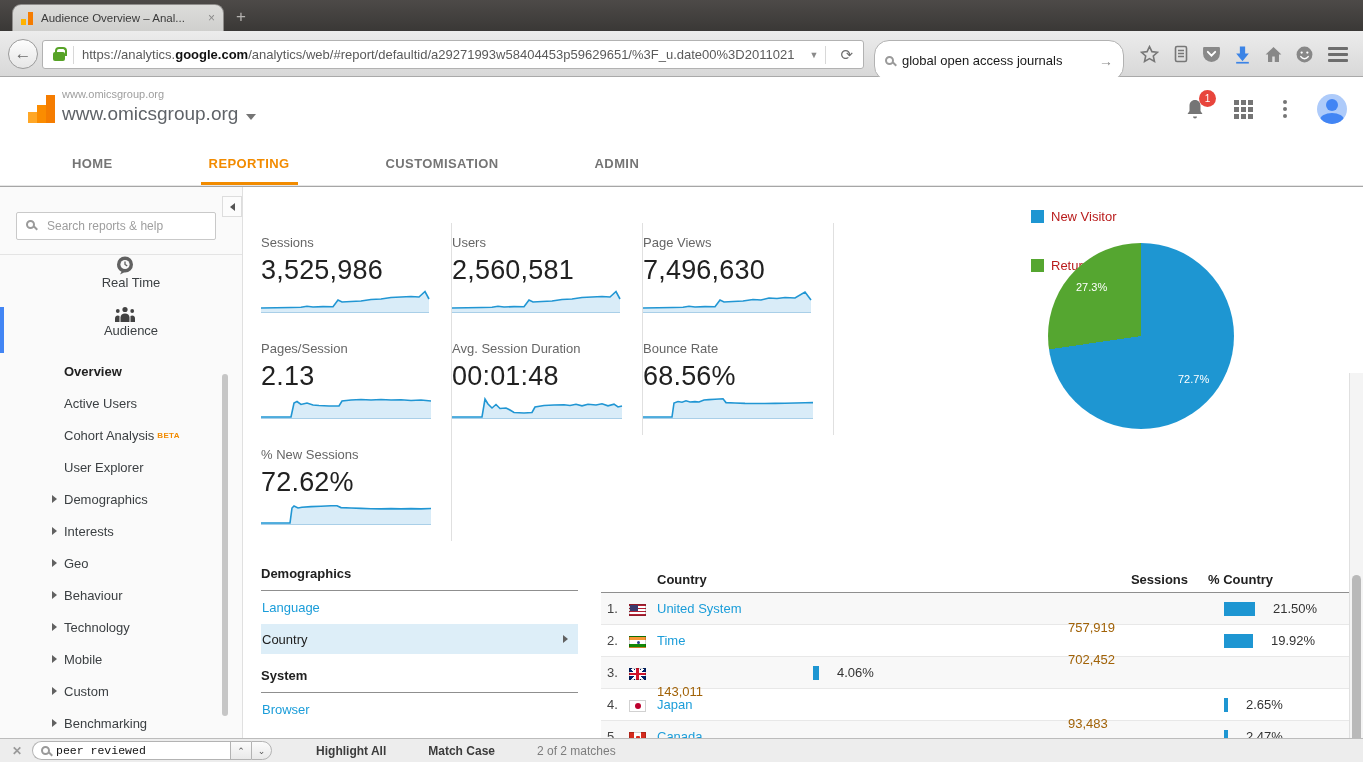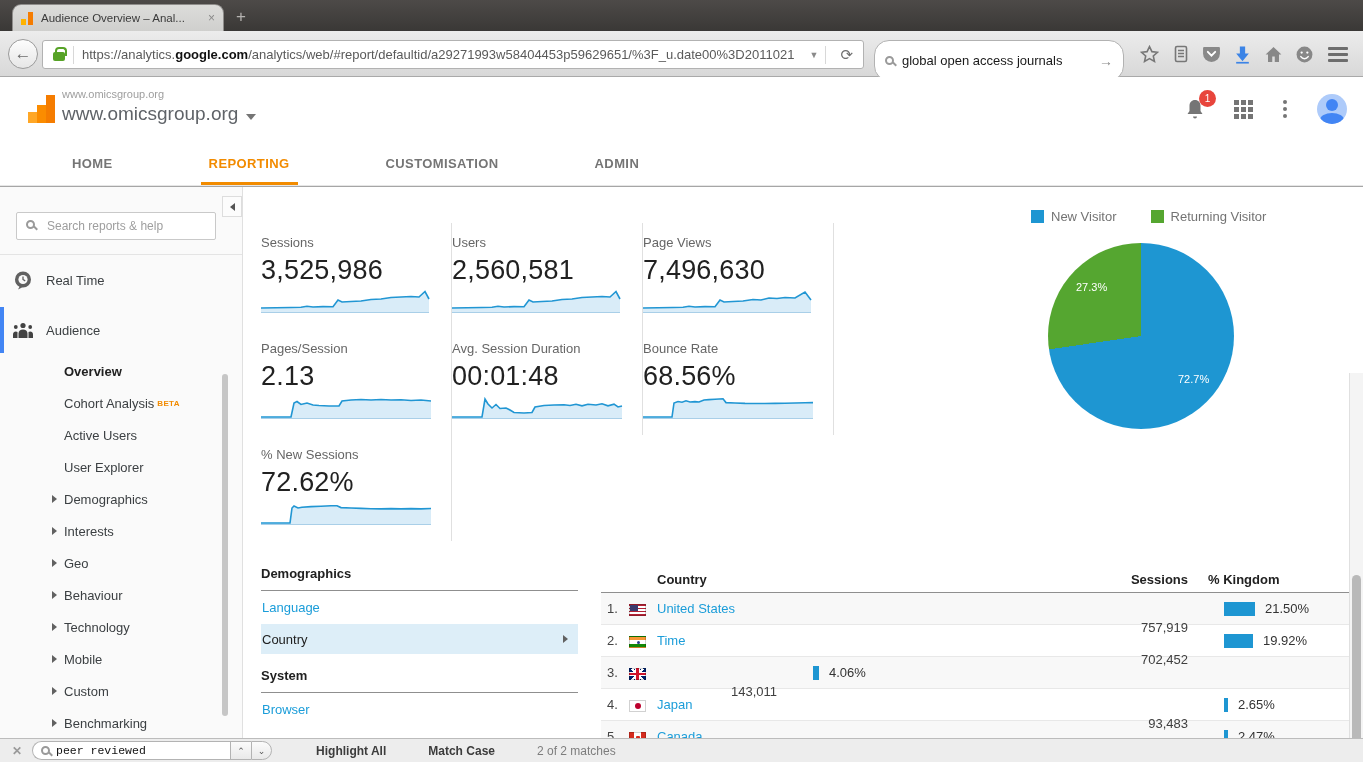--- a/index.html
+++ b/index.html
@@ -88,21 +88,21 @@
   .sb-search { width:200px; height:28px; border:1px solid #c9c9c9; background:#fff; border-radius:2px;
     font-size:12px; color:#ef4444; padding:0 6px 0 30px; outline:none; font-family:"Liberation Sans", sans-serif;}
   .sb-search::placeholder { color:#9e9e9e; }
   .sb-mag { position:absolute; left:26px; top:33px; }
   .collapse-btn { position:absolute; right:0px; top:9px; width:20px; height:21px; background:#fcfcfc;
     border:1px solid #ddd; display:flex; align-items:center; justify-content:center; }
   .collapse-btn i { width:0; height:0; border-top:4px solid transparent; border-bottom:4px solid transparent;
     border-right:5px solid #555; }
   .sb-divider { margin-top:14px; border-top:1px solid #e4e4e4; }
   .sb-item { display:flex; align-items:center; font-size:13px; color:#3c4043; position:relative; }
-  .sb-root { height:50px; padding-left:12px; }
+  .sb-root { height:50px; padding-left:20px;flex-direction:column; }
   .sb-root .sb-ic { width:22px; margin-right:12px; display:flex; justify-content:center; }
   .sb-root.active::before { content:""; position:absolute; left:0; top:2px; bottom:2px; width:4px; background:#4285f4; }
   .sb-sub { height:32px; padding-left:64px;align-items:center; }
   .sb-sub.current { font-weight:700; color:#212121; }
   .sb-sub .exp { position:absolute; left:52px; width:0; height:0; border-top:4px solid transparent;
     border-bottom:4px solid transparent; border-left:5px solid #616161; }
   .beta { font-size:8px; font-weight:700; color:#f28b00; vertical-align:super; margin-left:3px; letter-spacing:.3px;}
   .sb-scroll { position:absolute; left:222px; top:187px; width:6px; height:342px; background:#c6c6c6; border-radius:3px; }
 
   .main { position:absolute; left:244px; top:0; width:1105px; height:100%; background:#fff; overflow:hidden; }
@@ -111,21 +111,21 @@
   .mgrid { position:absolute; left:17px; top:36px; display:grid; grid-template-columns:191px 191px 191px;
     grid-auto-rows:106px; }
   .cell { border-right:1px solid #e0e0e0; padding-top:12px; }
   .cell.nob { border-right:none; }
   .m-label { font-size:13px; color:#666; margin-bottom:5px; }
   .m-value { font-size:27px; color:#212121; letter-spacing:.2px; }
   .spark { margin-top:3px; display:block; }
 
   
   .pie-wrap { position:absolute; left:770px; top:0; width:335px; height:340px; }
-  .legend { position:absolute; left:17px; top:22px; display:flex; gap:34px; font-size:13px; color:#737373; }
+  .legend { position:absolute; left:17px; top:22px; display:flex; gap:34px; font-size:13px; color:#b91c1c;flex-direction:column; }
   .legend .sw { width:13px; height:13px; display:inline-block; margin-right:7px; vertical-align:-2px; }
   .pie { position:absolute; left:34px; top:56px; width:186px; height:186px; border-radius:50%; }
   .pie-lab { position:absolute; font-size:11px; color:#fff; }
 
   
   .demo-panel { position:absolute; left:17px; top:379px; width:317px; }
   .sec-title { font-size:13px; font-weight:700; color:#212121; padding-bottom:9px; border-bottom:1px solid #8f8f8f; }
   .demo-item { height:32px; display:flex; align-items:center; font-size:13px; color:#1b9dd9; padding-left:1px; }
   .demo-item.sel { background:#ddeef8; color:#212121; justify-content:space-between; padding:0 10px 0 1px; height:30px; margin:1px 0;}
   .demo-item.sel .exp { width:0; height:0; border-top:4px solid transparent; border-bottom:4px solid transparent;
@@ -150,22 +150,22 @@
     linear-gradient(to bottom, transparent 30%, #fff 30% 70%, transparent 70%),
     linear-gradient(to right, transparent 34%, #fff 34% 66%, transparent 66%),
     linear-gradient(45deg, transparent 44%, #fff 44% 56%, transparent 56%),
     linear-gradient(-45deg, transparent 44%, #fff 44% 56%, transparent 56%),
     #012169; }
   .flag-jp { background:#fff; position:relative; }
   .flag-jp::after { content:""; position:absolute; left:5px; top:2.5px; width:6px; height:6px; border-radius:50%; background:#bc002d; }
   .flag-ca { background:linear-gradient(to right,#d52b1e 0 25%,#fff 25% 75%,#d52b1e 75%); position:relative; }
   .flag-ca::after { content:""; position:absolute; left:6px; top:3.5px; width:4px; height:4px; background:#d52b1e; border-radius:1px; }
   .c-name { flex:1; color:#1b9dd9; }
-  .c-sess { width:120px; text-align:right; color:#404040;margin-top:38px; }
-  .c-pct { width:163px; padding-left:36px; display:flex; align-items:center; }
+  .c-sess { width:120px; color:#a16207;margin-top:38px; }
+  .c-pct { width:163px; padding-left:36px; display:flex; align-items:center;gap:8px; }
   .pct-bar { height:14px; background:#1e96d2; flex:none; }
   .pct-txt { margin-left:10px; color:#333; }
   .h-country { padding-left:56px; flex:1; }
   .h-sess { width:120px; text-align:right; }
   .h-pct { width:163px; padding-left:20px; }
 
   .page-scroll { position:absolute; right:0; top:186px; width:14px; height:552px; background:#f4f4f4; border-left:1px solid #e0e0e0; }
   .page-scroll .thumb { position:absolute; left:2px; top:202px; width:9px; height:252px; background:#b9b9b9; border-radius:5px; }
 
   
@@ -337,25 +337,25 @@
               <path d="M21 17v-3.5c0-1.8-1.2-2.9-2.8-2.9-.6 0-1.2.2-1.7.5V17z" fill="#424242"></path>
             </svg>
         </span>
         <span>Audience</span>
       </div>
 
       <div class="sb-item sb-sub current">
           <span>Overview</span>
         </div>
       <div class="sb-item sb-sub">
+          <span>Active Users</span>
+        </div>
+      <div class="sb-item sb-sub">
           <span>Cohort Analysis</span>
           <span class="beta">BETA</span>
-        </div>
-      <div class="sb-item sb-sub">
-          <span>Active Users</span>
         </div>
       <div class="sb-item sb-sub">
           <span>User Explorer</span>
         </div>
       <div class="sb-item sb-sub">
           <span class="exp"></span>
           <span>Demographics</span>
         </div>
       <div class="sb-item sb-sub">
           <span class="exp"></span>
@@ -478,26 +478,26 @@
           <span class="exp"></span>
         </div>
         <div class="sec-title sys-title">System</div>
         <div class="demo-item">Browser</div>
       </div>
 
       <div class="ctable">
         <div class="thead">
           <span class="h-country">Country</span>
           <span class="h-sess">Sessions</span>
-          <span class="h-pct">% Kingdom</span>
+          <span class="h-pct">% Country</span>
         </div>
         <div class="trow alt">
           <span class="c-rank">1.</span>
           <span class="c-flag"><span class="flag flag-us"></span></span>
-          <span class="c-name">United States</span>
+          <span class="c-name">United System</span>
           <span class="c-sess">757,919</span>
           <span class="c-pct">
               <span class="pct-bar" style="width: 31px;"></span>
               <span class="pct-txt">21.50%</span>
             </span>
         </div>
         <div class="trow">
           <span class="c-rank">2.</span>
           <span class="c-flag"><span class="flag flag-in"></span></span>
           <span class="c-name">Time</span>

